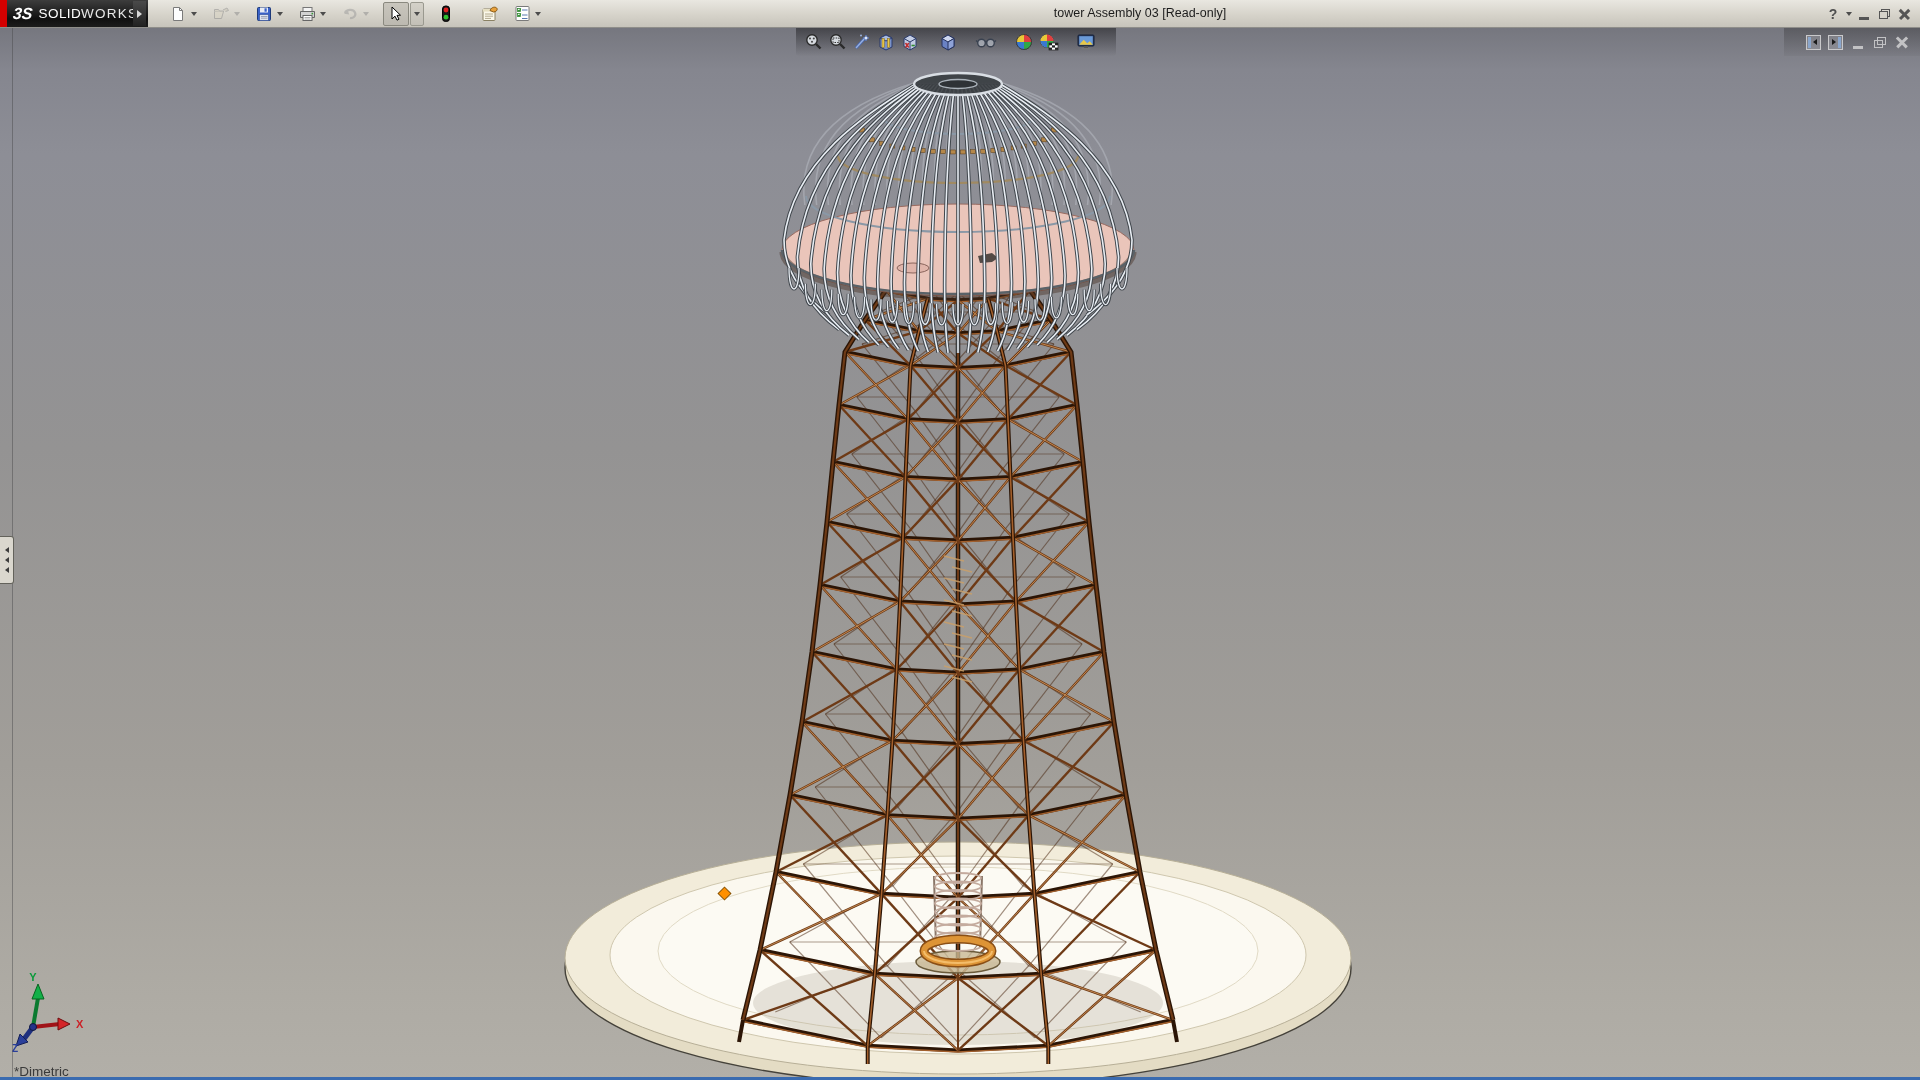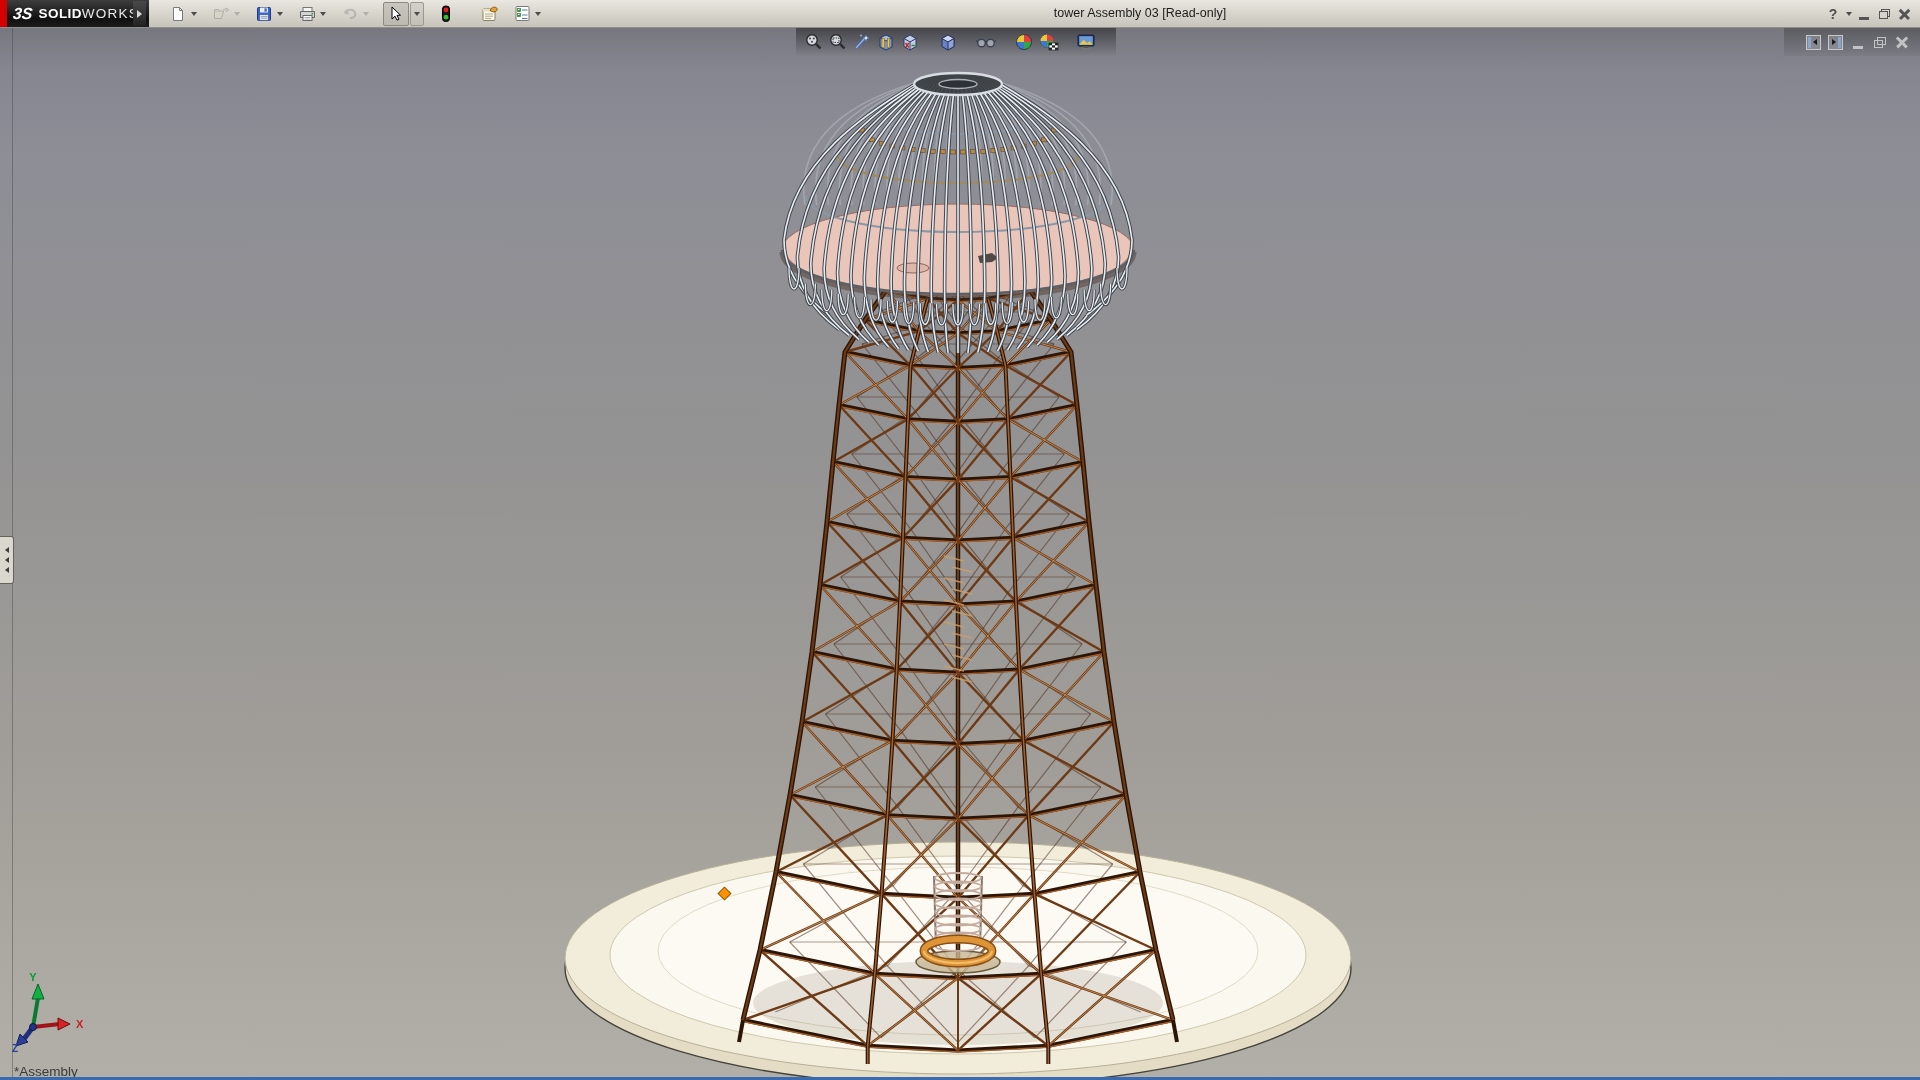--- a/index.html
+++ b/index.html
@@ -7,21 +7,21 @@
   .app{position:relative;width:1920px;height:1080px;}
 
   
   .titlebar{position:absolute;left:0;top:0;width:1920px;height:27px;
     background:linear-gradient(180deg,#e9e7e0 0%,#d6d3ca 55%,#c7c4bb 100%);
     border-bottom:1px solid #8f8e8a;z-index:30;}
   .brand-red{position:absolute;left:0;top:0;width:7px;height:27px;background:#d40000;}
   .logo-area{position:absolute;left:7px;top:0;height:27px;padding:0 10px 0 6px;
     display:flex;align-items:center;background:linear-gradient(180deg,#3d3d3d,#101010 70%,#1c1c1c);}
   .logo-mark{color:#fff;font-size:16px;font-weight:bold;font-style:italic;transform:skewX(-6deg);margin-right:6px;}
-  .brand-bold{color:#fff;font-size:13.5px;font-weight:bold;letter-spacing:.4px;}
+  .brand-bold{color:#fff;font-size:13.5px;font-weight:normal;letter-spacing:.4px;}
   .brand-light{color:#e8e8e8;font-size:13.5px;font-weight:400;letter-spacing:1.2px;}
   .flyout-btn{position:absolute;left:133px;top:1px;width:13px;height:25px;
     background:linear-gradient(180deg,#4a4a4a,#222);display:flex;align-items:center;justify-content:center;}
   .flyout-btn .tri-r{width:0;height:0;border-left:5px solid #d8d8d8;border-top:4px solid transparent;border-bottom:4px solid transparent;}
 
   .qat{position:absolute;left:168px;top:0;height:27px;display:flex;align-items:center;}
   .qat-btn{width:20px;height:24px;display:flex;align-items:center;justify-content:center;}
   .caret{width:11px;height:24px;display:flex;align-items:center;justify-content:center;}
   .caret i{width:0;height:0;border-top:4px solid #4c4c4c;border-left:3.5px solid transparent;border-right:3.5px solid transparent;}
   .disabled{opacity:.5;}
@@ -880,16 +880,16 @@
         </div>
     </div>
 
     <div class="vp-left-line"></div>
     <div class="flyout-tab">
       <span class="tri-l"></span>
       <span class="tri-l"></span>
       <span class="tri-l"></span>
     </div>
 
-    <div class="view-label">*Assembly</div>
+    <div class="view-label">*Dimetric</div>
     <div class="status-line"></div>
   </div>
 </div>
 
 </body></html>

